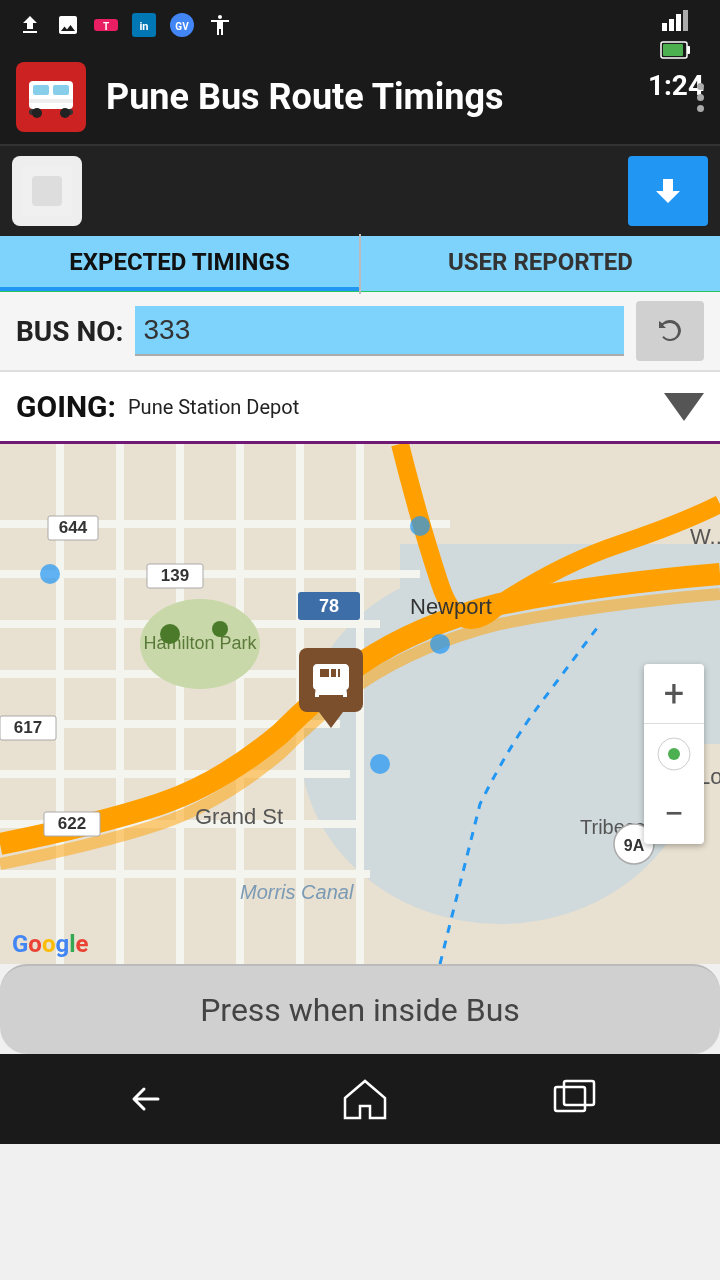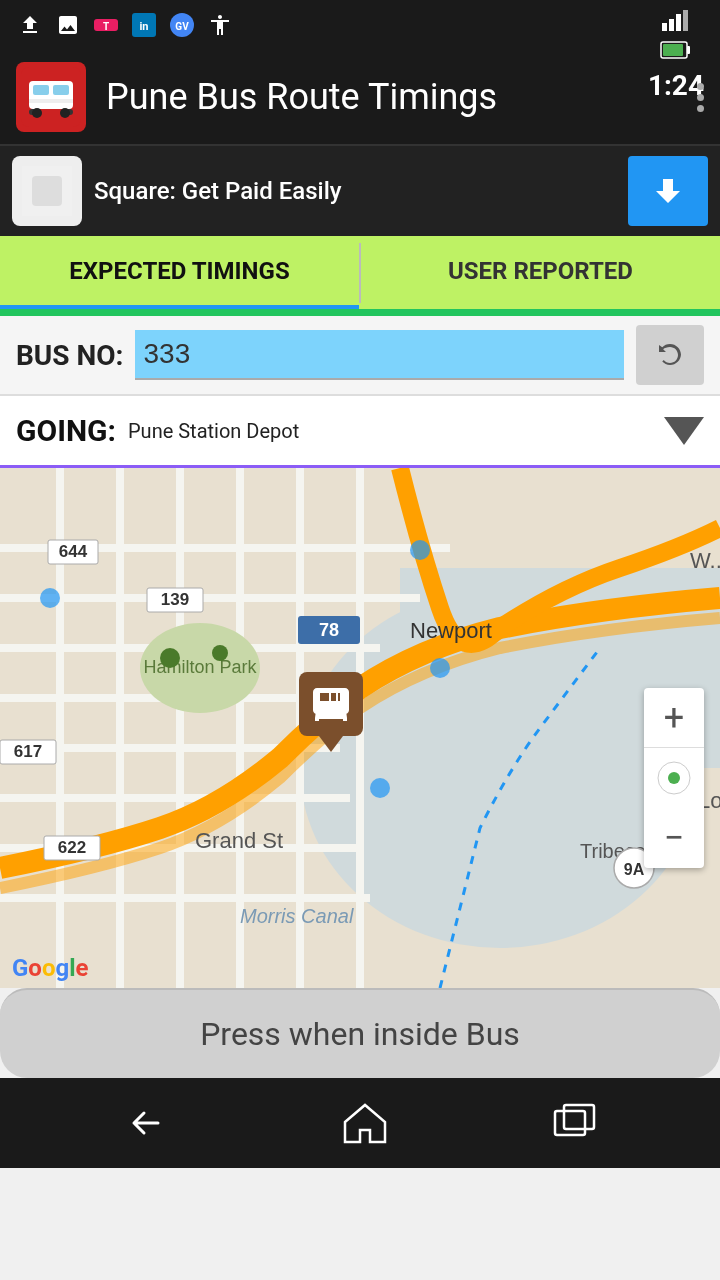--- a/index.html
+++ b/index.html
@@ -61,21 +61,21 @@
       overflow: hidden;
       flex-shrink: 0;
       background: #cc2222;
       display: flex;
       align-items: center;
       justify-content: center;
     }
     .app-bar-title {
       color: white;
       font-size: 36px;
-      font-weight: 400;
+      font-weight: 700;
       margin-left: 20px;
       flex: 1;
     }
     .menu-dots {
       color: #aaa;
       font-size: 32px;
       letter-spacing: 2px;
       display: flex;
       flex-direction: column;
       gap: 4px;
@@ -130,24 +130,24 @@
       display: flex;
       align-items: center;
       justify-content: center;
       flex-shrink: 0;
       cursor: pointer;
     }
 
     
     .tabs-container {
       width: 720px;
-      height: 80px;
-      background: #bef264;
-      display: flex;
-      border-bottom: 7px solid #22c55e;
+      height: 56px;
+      background: #7dd3fc;
+      display: flex;
+      border-bottom: 1px solid #22c55e;
     }
     .tab {
       flex: 1;
       display: flex;
       align-items: center;
       justify-content: center;
       font-size: 24px;
       font-weight: 700;
       color: #333;
       cursor: pointer;
@@ -201,21 +201,21 @@
     }
 
     
     .going-section {
       width: 720px;
       height: 72px;
       background: white;
       display: flex;
       align-items: center;
       padding: 0 16px;
-      border-bottom: 3px solid #8b5cf6;
+      border-bottom: 3px solid #701a75;
       gap: 12px;
     }
     .going-label {
       font-size: 30px;
       font-weight: 700;
       color: #111;
     }
     .going-value {
       font-size: 20px;
       color: #222;
@@ -458,21 +458,20 @@
 </div>
 
 <div class="ad-banner">
   <div class="ad-logo">
     <svg width="50" height="50" viewBox="0 0 50 50">
       <rect width="50" height="50" fill="#f0f0f0"></rect>
       <rect x="10" y="10" width="30" height="30" rx="4" fill="#ddd"></rect>
     </svg>
   </div>
   <div class="ad-text">
-    <div class="ad-title">Square: Get Paid Easily</div>
   </div>
   <div class="ad-download-btn">
     <svg width="40" height="40" viewBox="0 0 40 40" fill="white">
       <path d="M32 20l-12 12-12-12h7V8h10v12z"></path>
     </svg>
   </div>
 </div>
 
 <div class="tabs-container">
   <div class="tab active">

